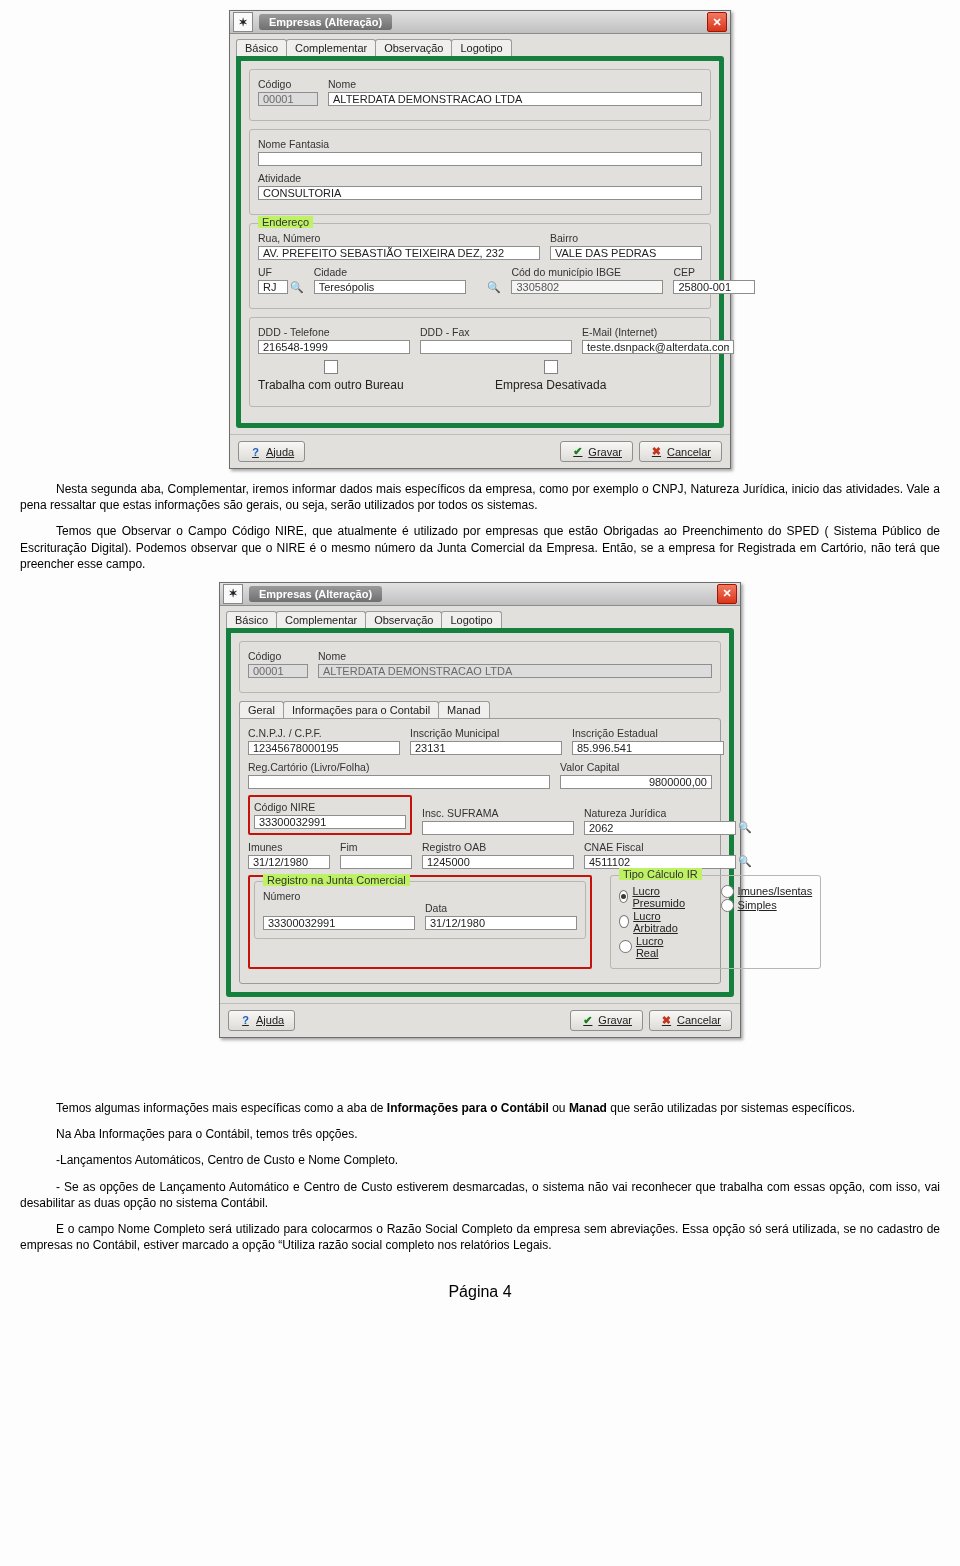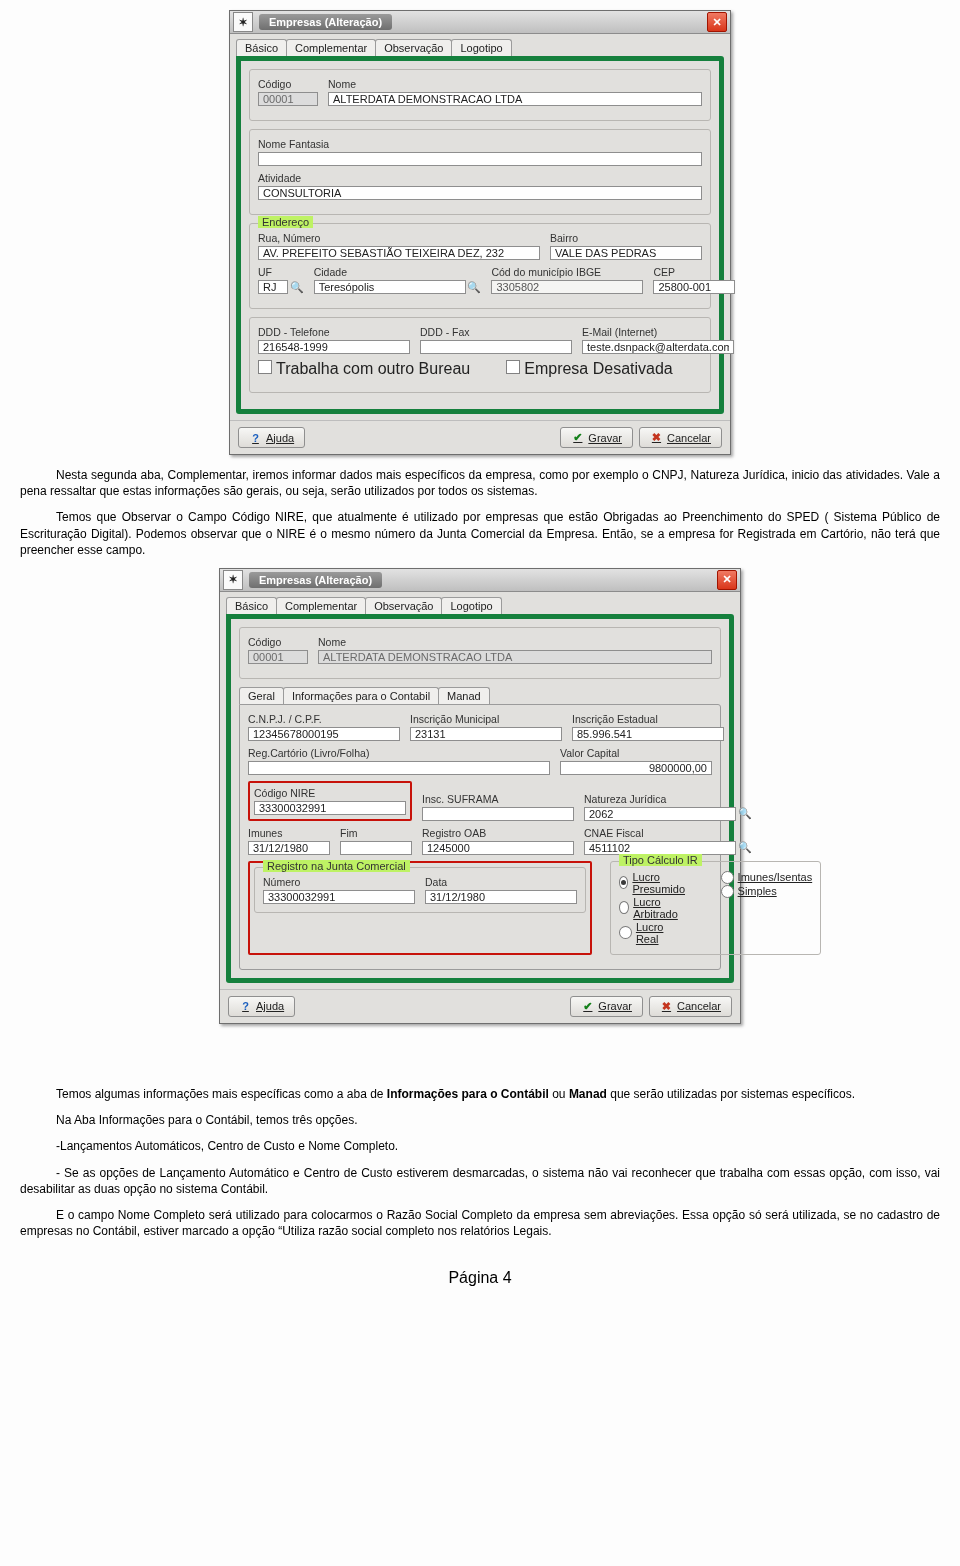--- a/index.html
+++ b/index.html
@@ -80,21 +80,21 @@
 
   .row{display:flex;gap:10px;margin-bottom:6px;align-items:flex-end;}
   .field{display:flex;flex-direction:column;}
   .field label{font-size:10.5px;color:#333;margin-bottom:2px;}
   input.tf, .tf{
     border:1px solid #8e8e8e;background:#fff;height:14px;padding:1px 4px;font-size:11px;
     color:#222;box-sizing:border-box;
   }
   .tf.disabled{background:#dcdcdc;color:#6a6a6a;}
   .tf.ro {background:#f5f5f3;color:#555;}
-  .cb{display:flex;align-items:flex-start;gap:4px;font-size:16px;}
+  .cb{display:flex;align-items:center;gap:4px;font-size:12px;flex-direction:column;}
   .cb .box{width:12px;height:12px;border:1px solid #828282;background:#fff;}
 
   .footer{
     border-top:1px solid #bdbdbd;padding:6px 8px;display:flex;align-items:center;
   }
   .btn{
     display:inline-flex;align-items:center;gap:4px;border:1px solid #8f8f8f;
     background:linear-gradient(#f7f7f5,#dedcd8);border-radius:3px;padding:3px 10px;font-size:11px;
     text-decoration:underline;
   }
@@ -174,21 +174,21 @@
       <div class="row">
         <div class="field" style="width:46px;">
           <label>UF</label>
           <div style="display:flex;">
             <input class="tf" style="width: 30px;" value="RJ">
             <span class="ico ico-search" style="align-self:center;margin-left:2px;">🔍</span>
           </div>
         </div>
         <div class="field" style="flex:1.3;">
           <label>Cidade</label>
-          <div style="display:flex;">
+          <div style="display:flex;gap:20px;">
             <input class="tf" style="flex: 1 1 0%;" value="Teresópolis">
             <span class="ico ico-search" style="align-self:center;margin-left:2px;">🔍</span>
           </div>
         </div>
         <div class="field" style="flex:1;">
           <label>Cód do município IBGE</label>
           <input class="tf ro" readonly="" value="3305802" style="">
         </div>
         <div class="field" style="width:82px;">
           <label>CEP</label>
@@ -349,21 +349,21 @@
             <span class="ico ico-search" style="align-self:center;margin-left:2px;">🔍</span>
           </div>
         </div>
       </div>
 
       <div class="row" style="align-items:stretch;">
         <div class="highlight-frame" style="flex:1.3;">
           <div class="groupbox" style="margin-bottom:0;">
             <span class="groupbox-legend">Registro na Junta Comercial</span>
             <div class="row" style="margin-bottom:0;">
-              <div class="field" style="flex:1.5;">
+              <div class="field" style="flex:1.5;gap:12px;">
                 <label>Número</label>
                 <input class="tf" value="33300032991" style="">
               </div>
               <div class="field" style="flex:1;">
                 <label>Data</label>
                 <input class="tf" value="31/12/1980" style="">
               </div>
             </div>
           </div>
         </div>

